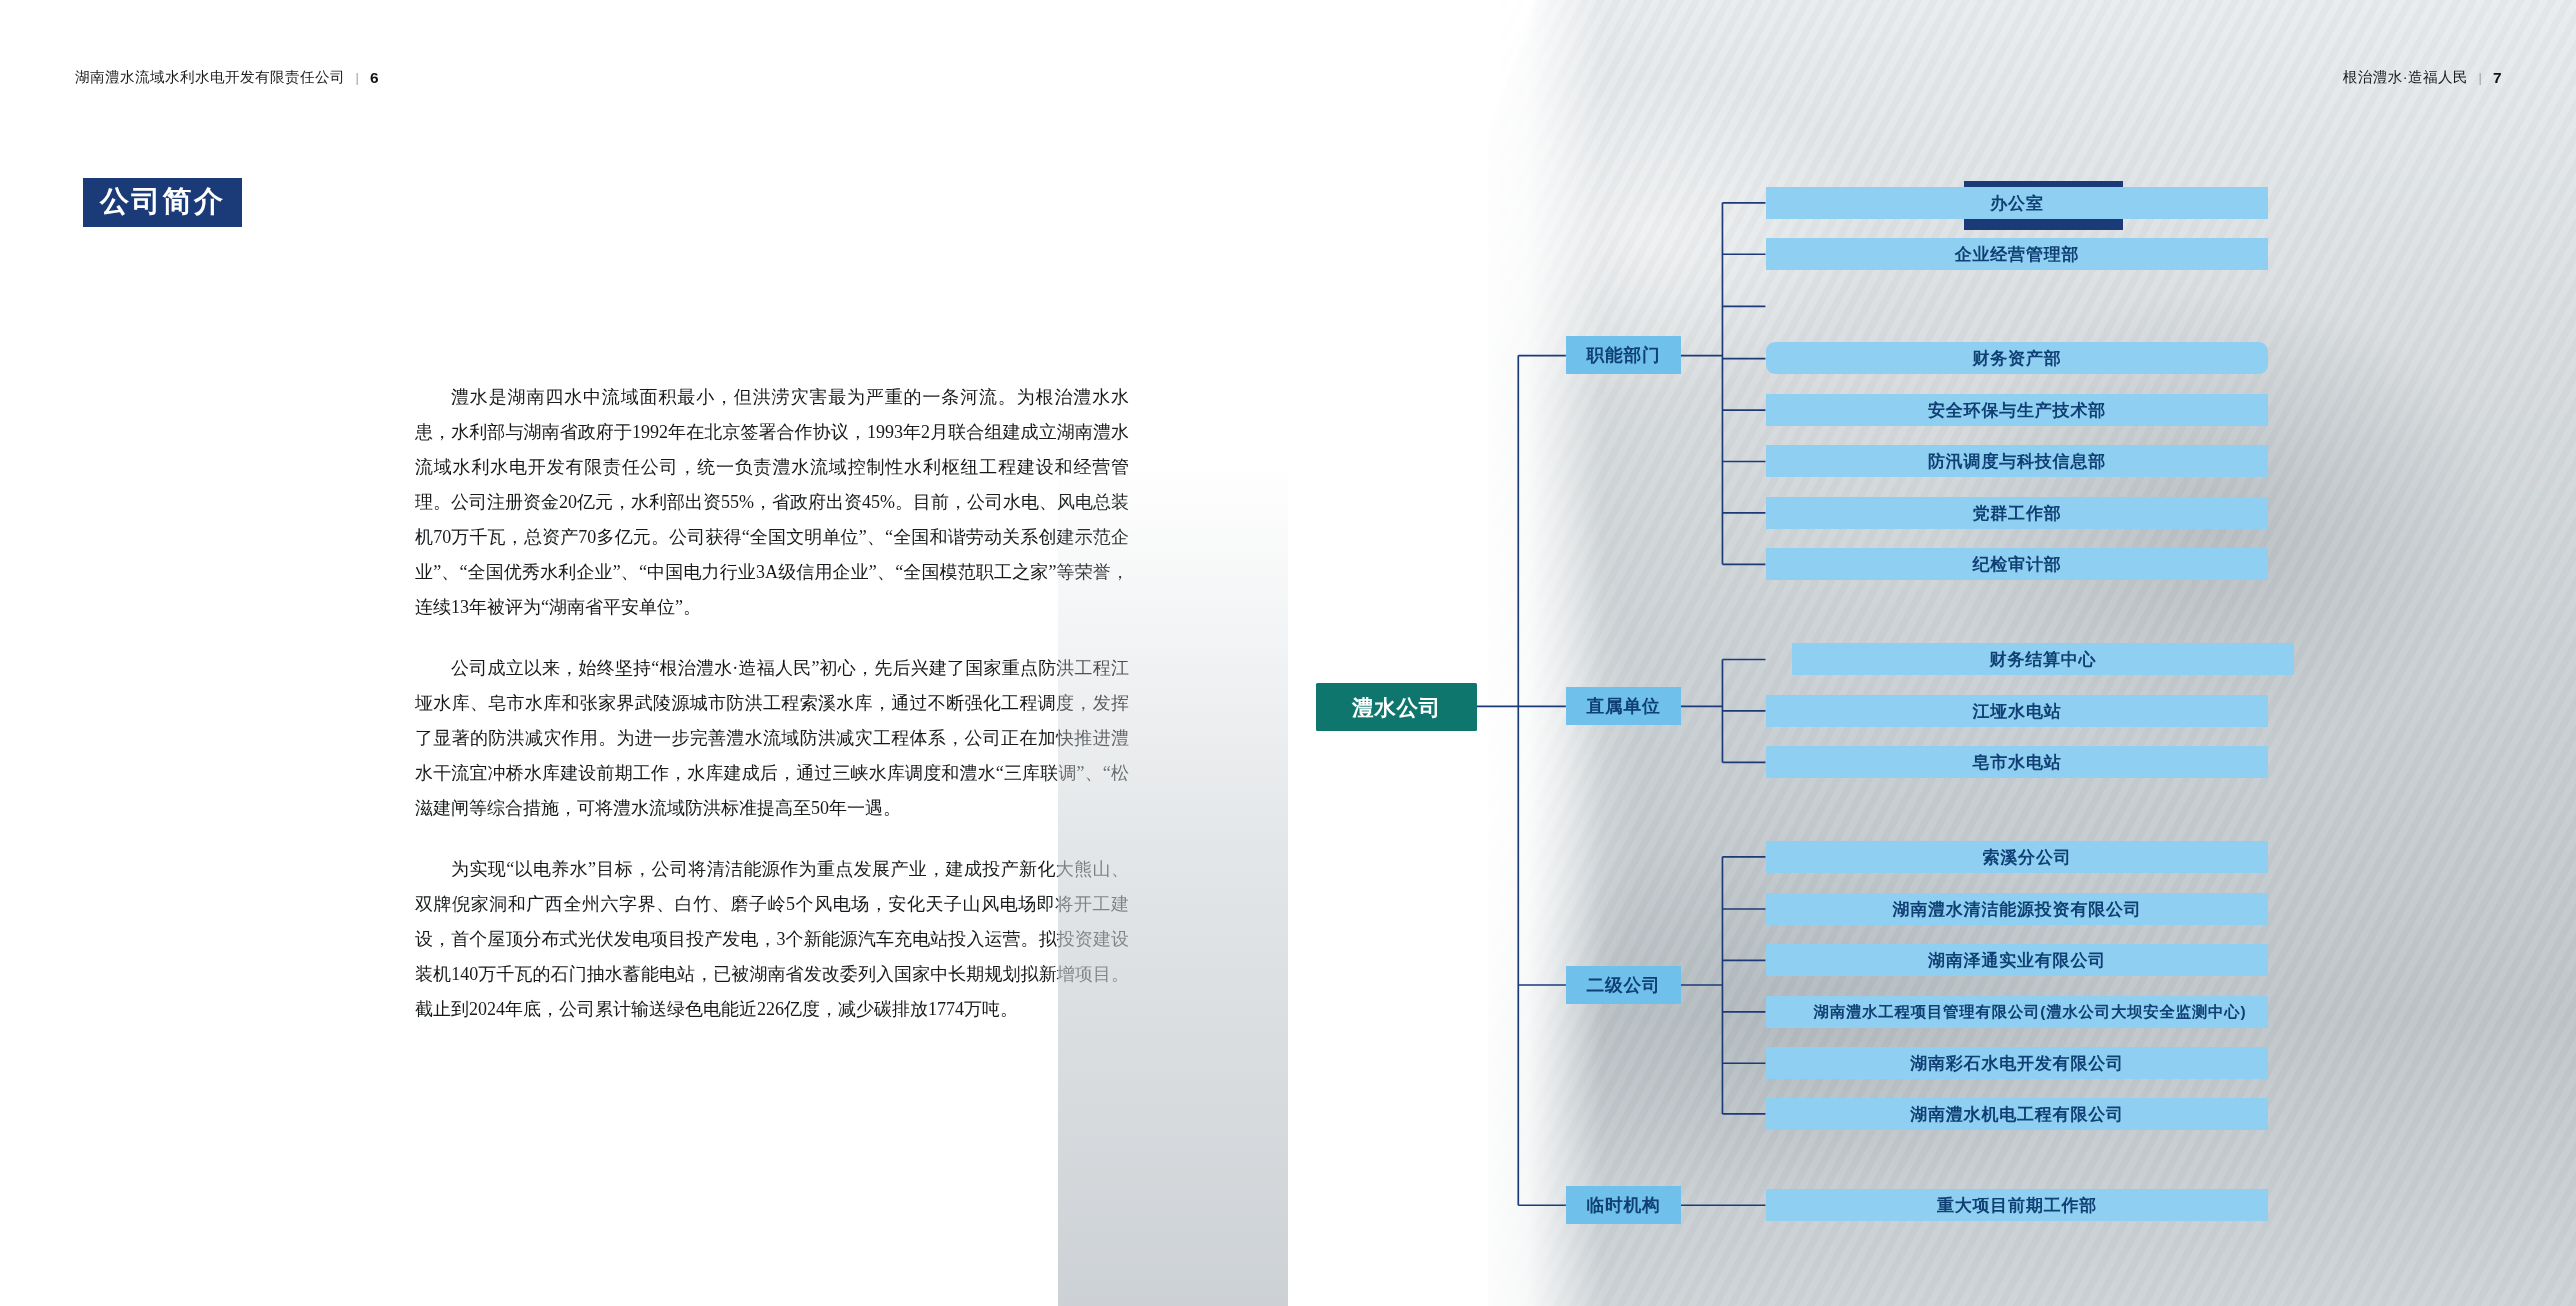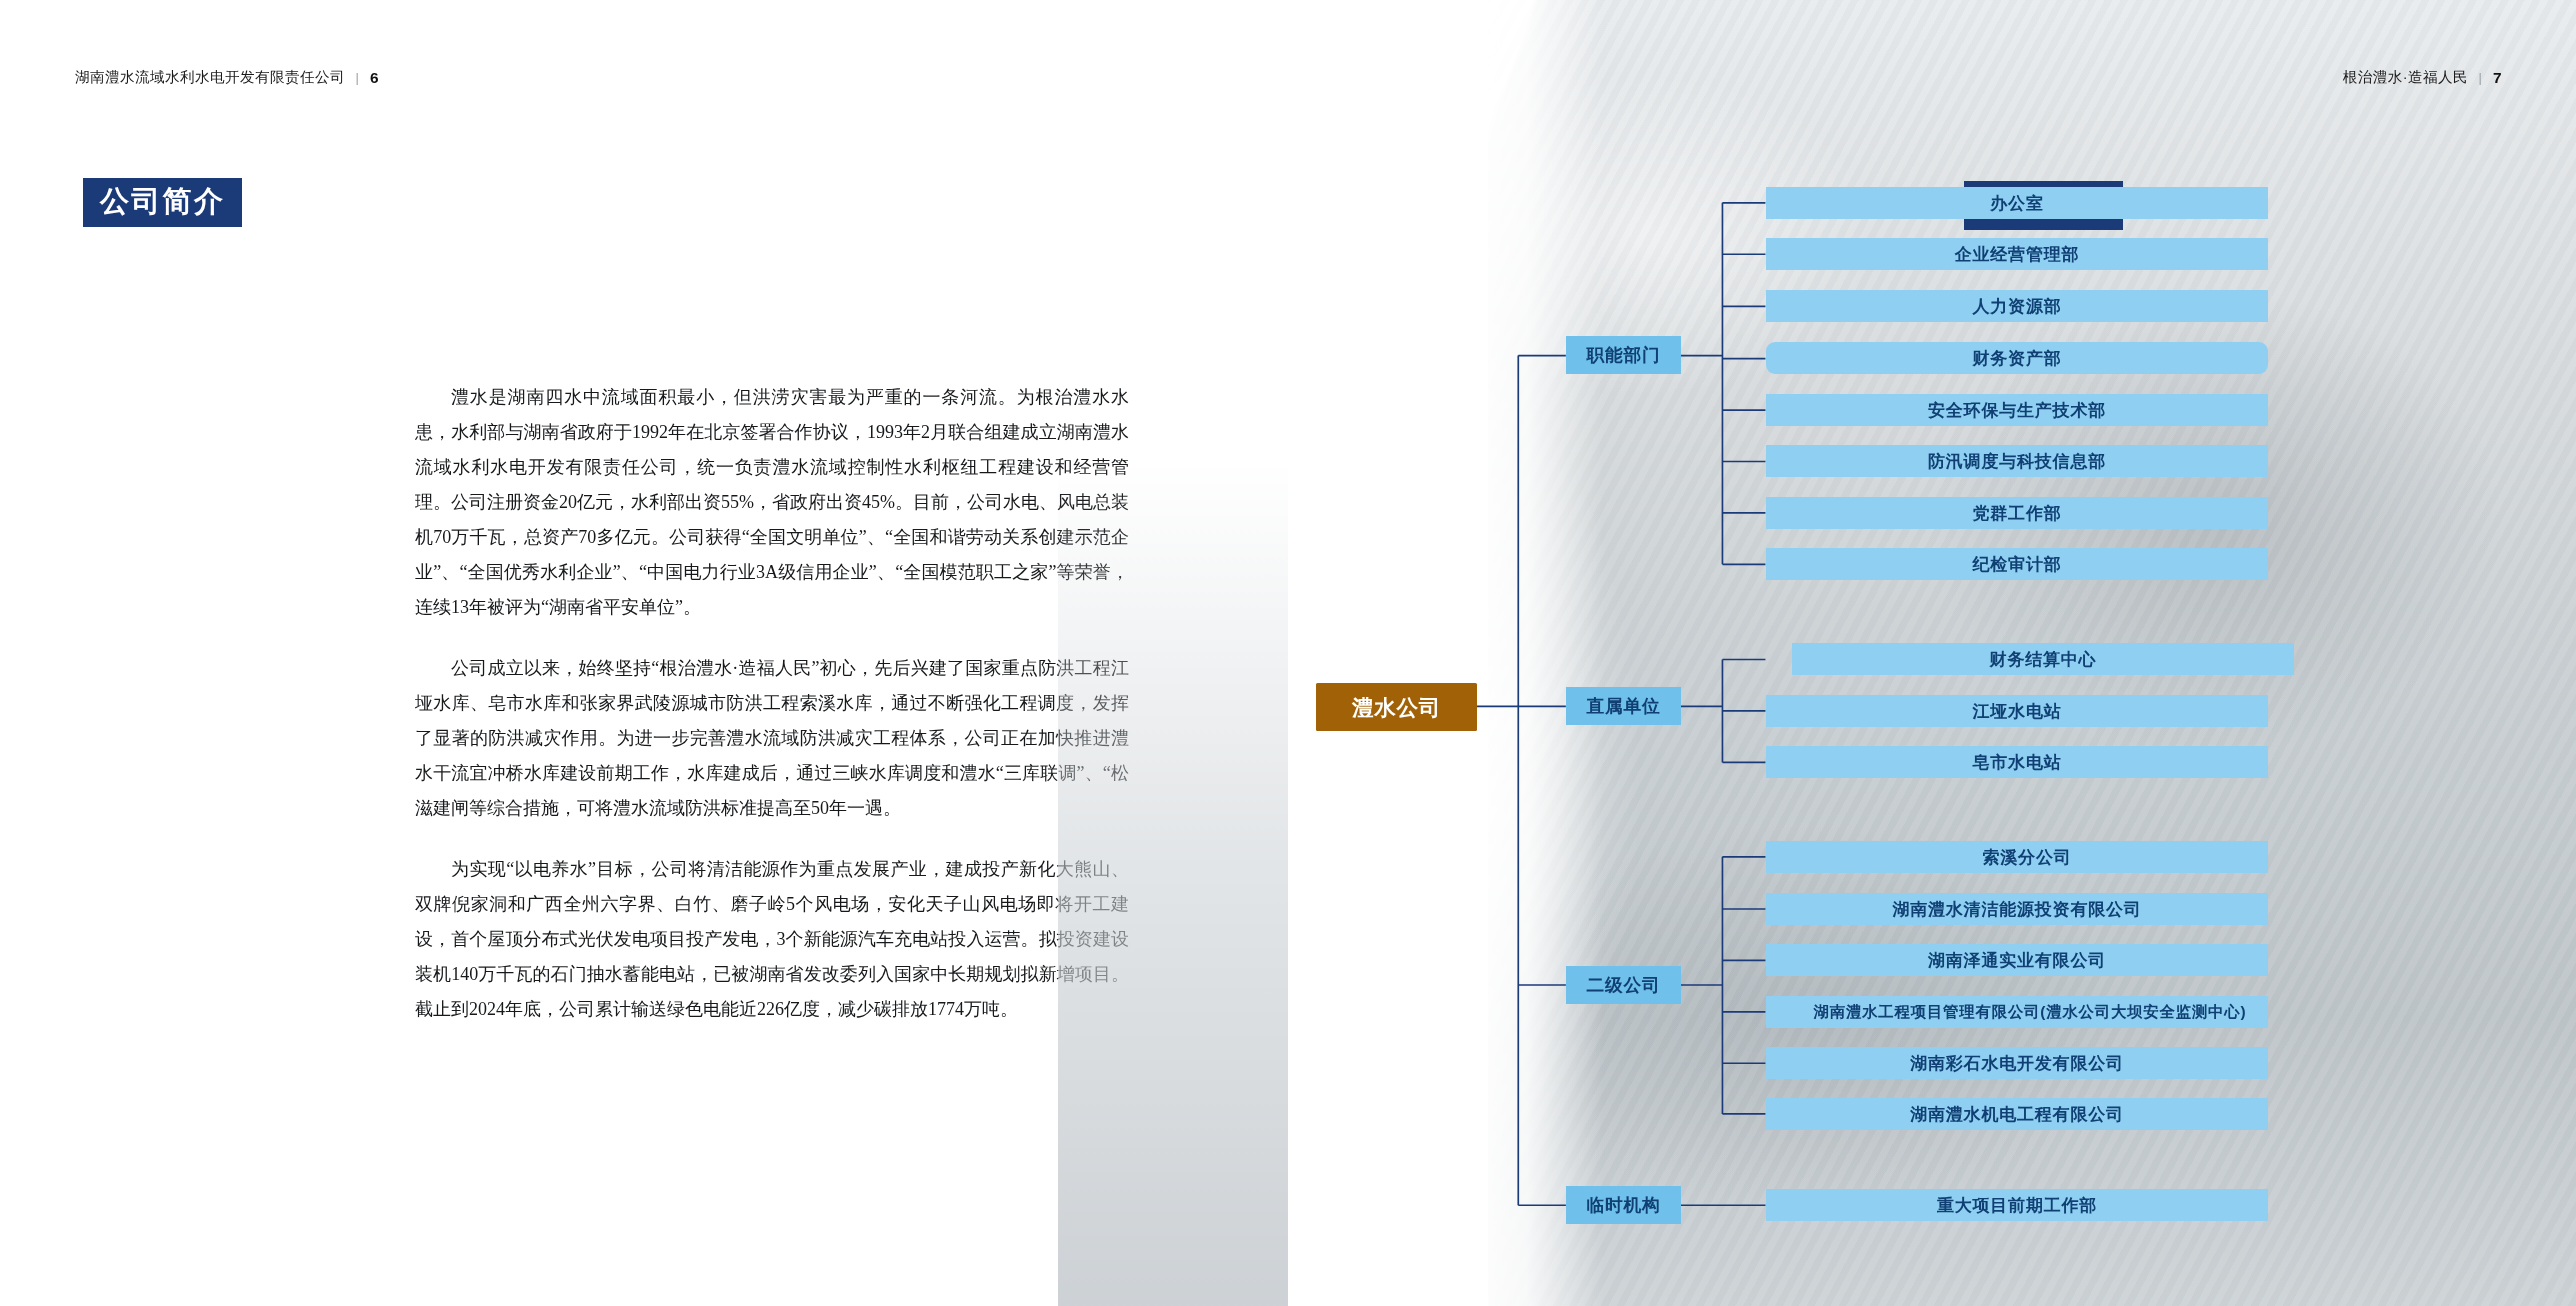--- a/index.html
+++ b/index.html
@@ -86,21 +86,21 @@
 
   
   .chart{position:absolute;left:0;top:0;width:1288px;height:1306px;}
   .node{
     position:absolute;box-sizing:border-box;
     display:flex;align-items:center;justify-content:center;
     color:#14427c;font-weight:bold;letter-spacing:0.8px;
     white-space:nowrap;
   }
   .node.root{
-    background:#a16207;color:#ffffff;font-size:21.5px;
+    background:#0f766e;color:#ffffff;font-size:21.5px;
     width:161px;height:48px;border-radius:1.5px;
   }
   .node.group{
     background:#6fc0ea;color:#0f3f73;font-size:17.7px;
     width:115px;height:38px;
   }
   .node.leaf{
     background:#8fd0f2;color:#0f3f73;font-size:17px;
     height:32px;
   }
@@ -191,21 +191,20 @@
 
       <div class="node root" style="left:28px;top:683px;">澧水公司</div>
 
       <div class="node group" style="left:278px;top:336px;text-align:right;">职能部门</div>
       <div class="node group" style="left:278px;top:687px;">直属单位</div>
       <div class="node group" style="left:278px;top:966px;">二级公司</div>
       <div class="node group" style="left:278px;top:1186px;">临时机构</div>
 
       <div class="node leaf w1" style="left:478px;top:187px;">办公室</div>
       <div class="node leaf w1" style="left:478px;top:238px;">企业经营管理部</div>
-      <div class="node leaf w1" style="left:478px;top:290px;">人力资源部</div>
       <div class="node leaf w1" style="left:478px;top:342px;border-radius:9px;">财务资产部</div>
       <div class="node leaf w1" style="left:478px;top:394px;">安全环保与生产技术部</div>
       <div class="node leaf w1" style="left:478px;top:445px;">防汛调度与科技信息部</div>
       <div class="node leaf w1" style="left:478px;top:497px;">党群工作部</div>
       <div class="node leaf w1" style="left:478px;top:548px;">纪检审计部</div>
 
       <div class="node leaf w1" style="left:478px;top:643px;margin-left:26px;">财务结算中心</div>
       <div class="node leaf w1" style="left:478px;top:695px;">江垭水电站</div>
       <div class="node leaf w1" style="left:478px;top:746px;">皂市水电站</div>
 

